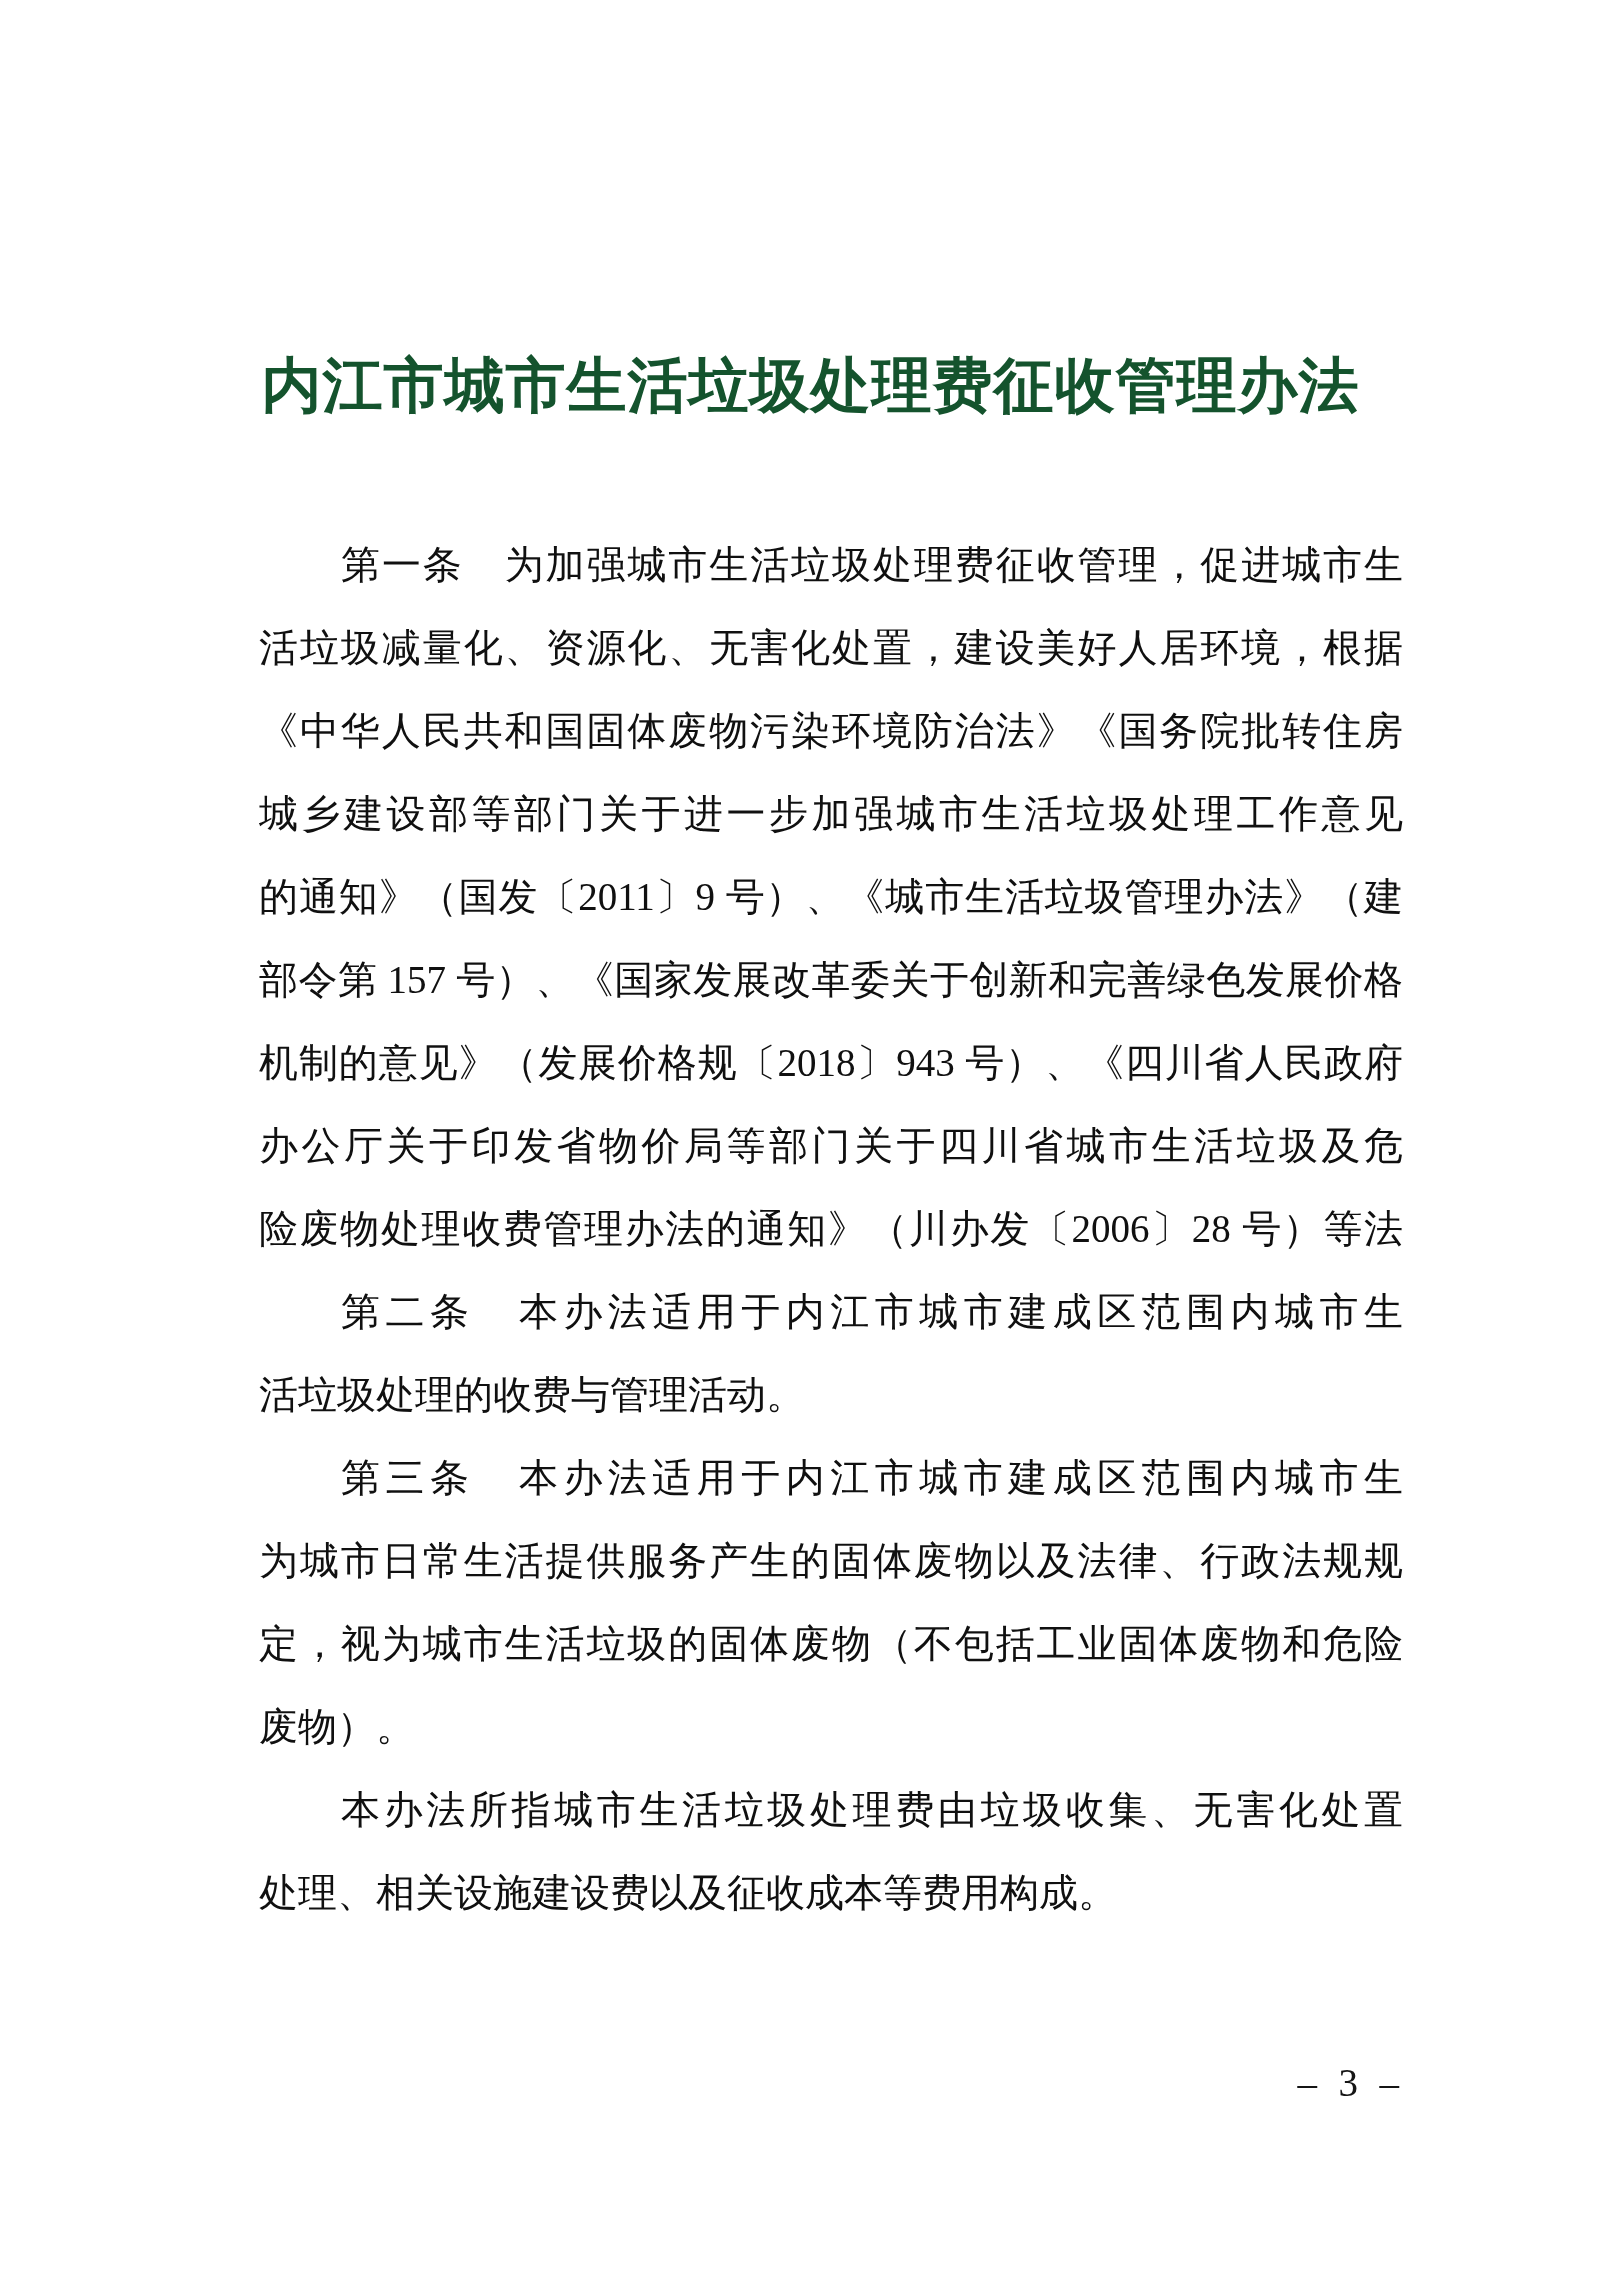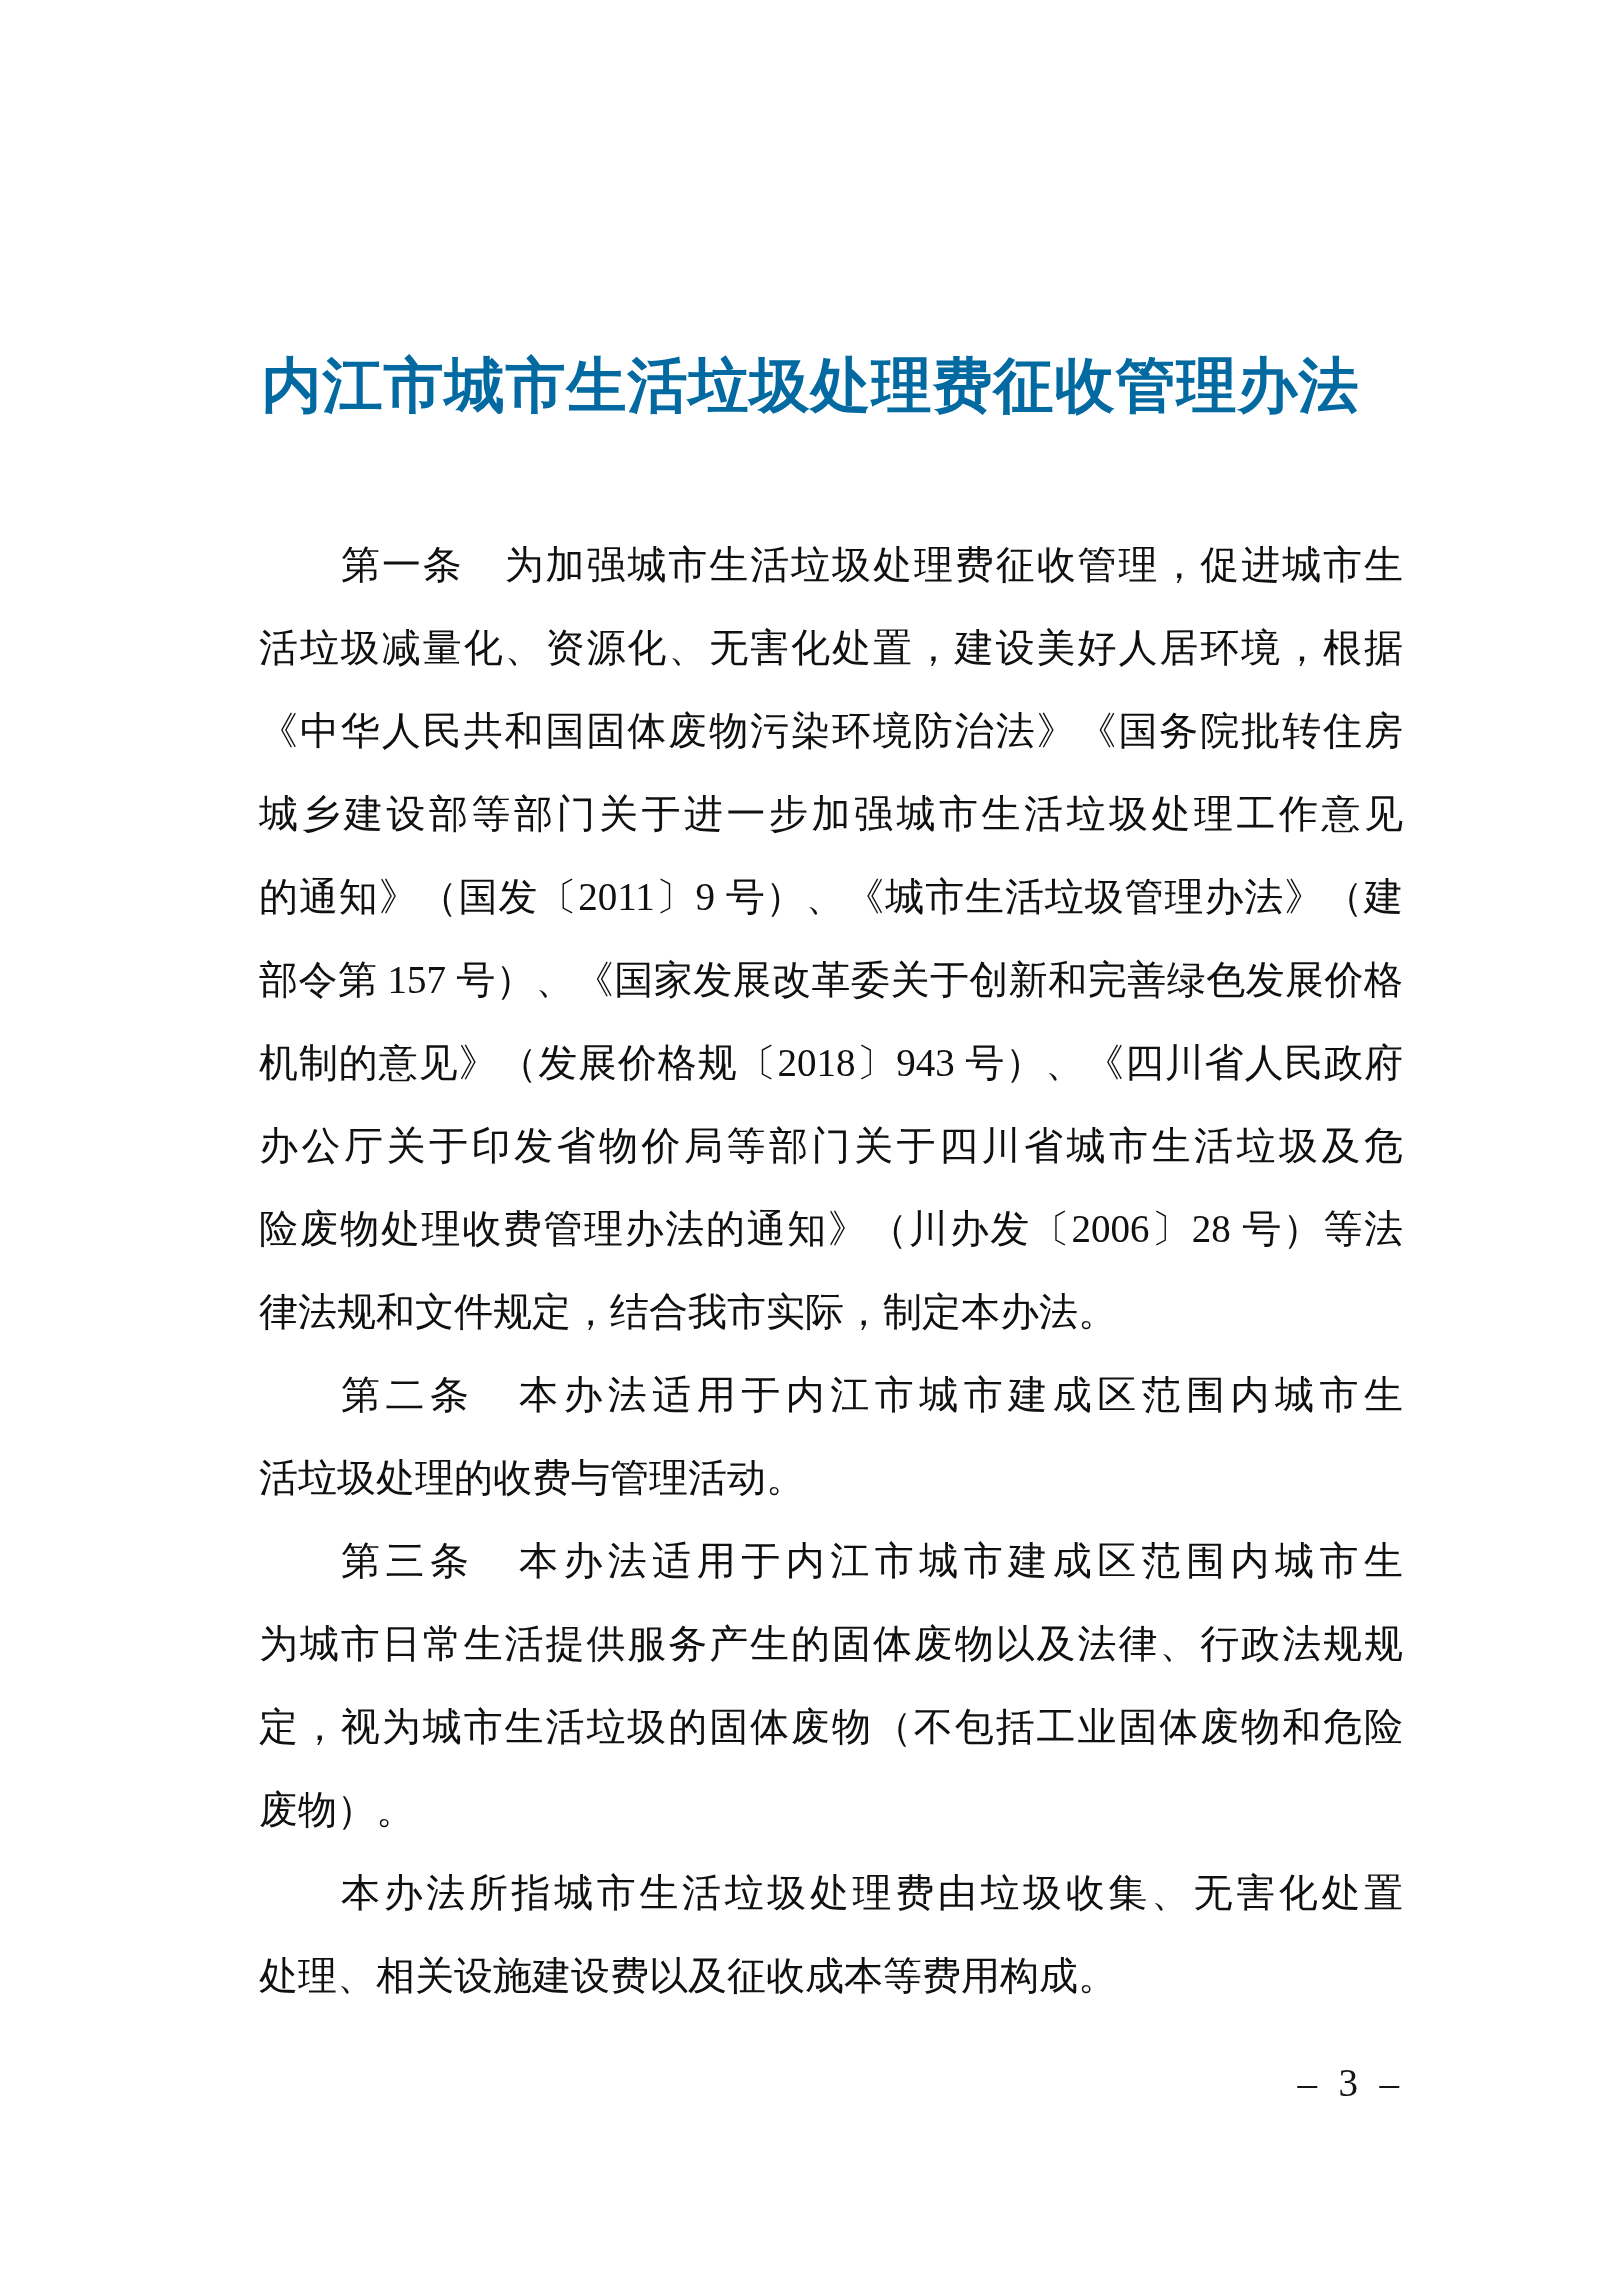--- a/index.html
+++ b/index.html
@@ -22,21 +22,21 @@
     top: 353px;
     left: 0;
     width: 100%;
     margin: 0;
     text-align: center;
     font-family: "Liberation Sans", sans-serif;
     font-weight: 900;
     font-size: 60px;
     line-height: 1.1;
     letter-spacing: 1px;
-    color: #0369a1;
+    color: #14532d;
   }
   .doc-body {
     position: absolute;
     left: 235px;
     top: 523px;
     width: 1168px;
     font-size: 39px;
     line-height: 83px;
     letter-spacing: 0;
   }
@@ -76,21 +76,20 @@
       <div class="paragraph">
         <div class="text-line justify indent">第一条　为加强城市生活垃圾处理费征收管理，促进城市生</div>
         <div class="text-line justify">活垃圾减量化、资源化、无害化处置，建设美好人居环境，根据</div>
         <div class="text-line justify">《中华人民共和国固体废物污染环境防治法》《国务院批转住房</div>
         <div class="text-line justify">城乡建设部等部门关于进一步加强城市生活垃圾处理工作意见</div>
         <div class="text-line justify">的通知》（国发〔2011〕9 号）、《城市生活垃圾管理办法》（建设</div>
         <div class="text-line justify">部令第 157 号）、《国家发展改革委关于创新和完善绿色发展价格</div>
         <div class="text-line justify">机制的意见》（发展价格规〔2018〕943 号）、《四川省人民政府</div>
         <div class="text-line justify">办公厅关于印发省物价局等部门关于四川省城市生活垃圾及危</div>
         <div class="text-line justify">险废物处理收费管理办法的通知》（川办发〔2006〕28 号）等法</div>
-        <div class="text-line">律法规和文件规定，结合我市实际，制定本办法。</div>
       </div>
       <div class="paragraph">
         <div class="text-line justify indent">第二条　本办法适用于内江市城市建成区范围内城市生</div>
         <div class="text-line">活垃圾处理的收费与管理活动。</div>
       </div>
       <div class="paragraph">
         <div class="text-line justify indent">第三条　本办法适用于内江市城市建成区范围内城市生</div>
         <div class="text-line justify">为城市日常生活提供服务产生的固体废物以及法律、行政法规规</div>
         <div class="text-line justify">定，视为城市生活垃圾的固体废物（不包括工业固体废物和危险</div>
         <div class="text-line">废物）。</div>

